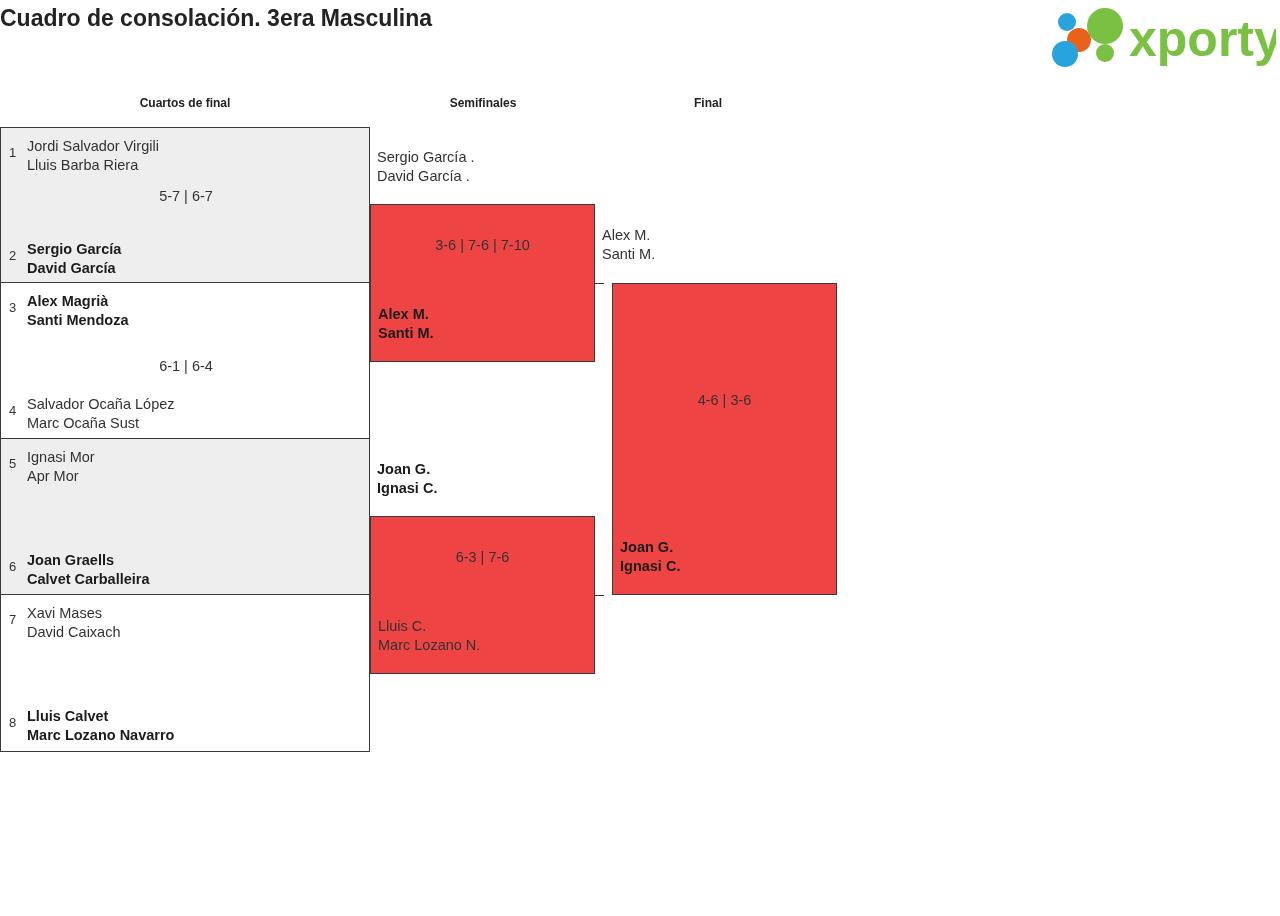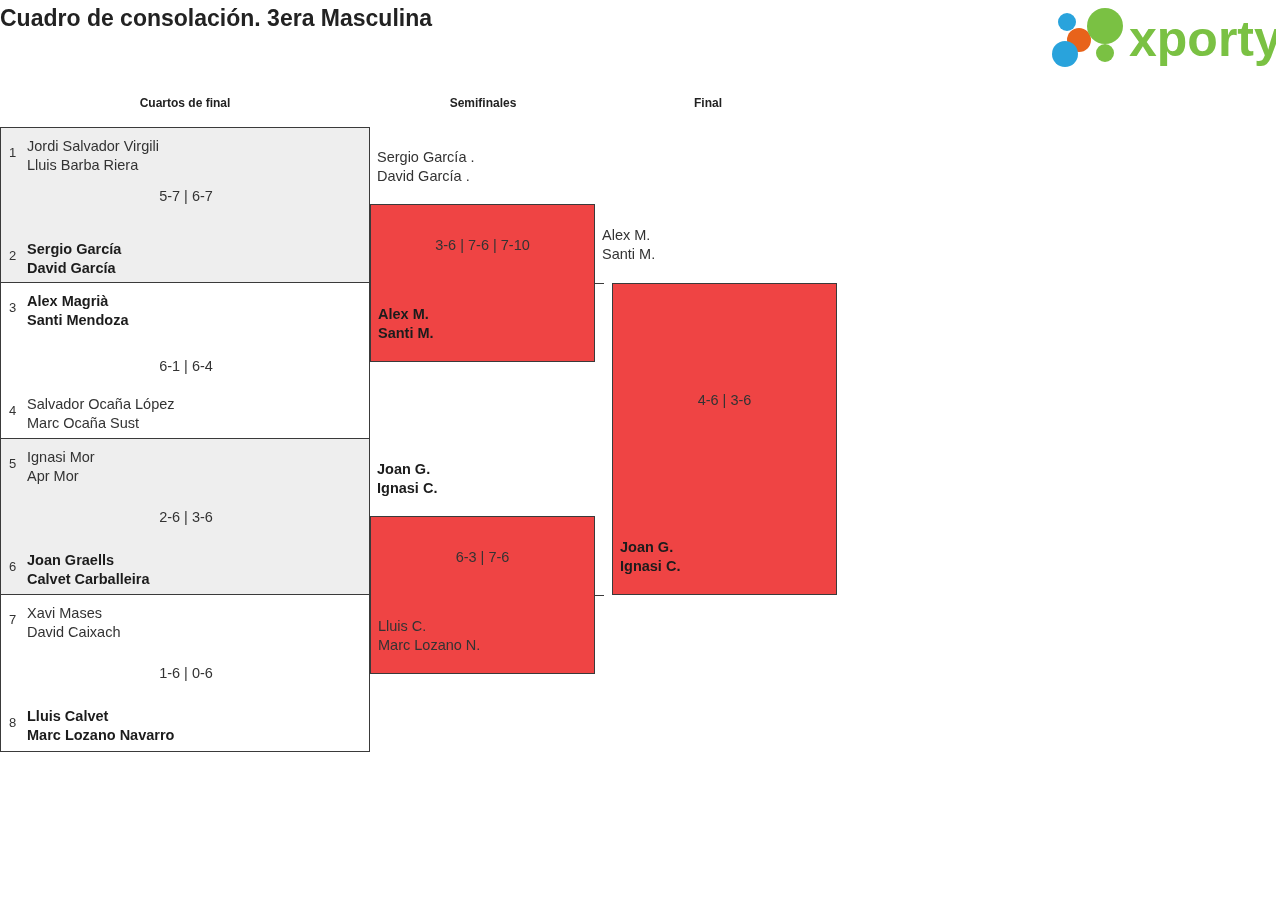--- a/index.html
+++ b/index.html
@@ -174,39 +174,37 @@
 </div>
 
 <div class="match-box qf-box shaded" style="top:439px;height:156px;">
   <div class="team" style="left:8px; top:9px;">
     <span class="seed">5</span>
     <span class="names">
       <span class="player">Ignasi Mor</span><br>
       <span class="player">Apr Mor</span>
     </span>
   </div>
-  <div class="score" style="left:0px; top:70px; width:370px;">2-6 | 3-6</div>
   <div class="team winner" style="left:8px; top:112px;">
     <span class="seed">6</span>
     <span class="names">
       <span class="player">Joan Graells</span><br>
       <span class="player">Calvet Carballeira</span>
     </span>
   </div>
 </div>
 
 <div class="match-box qf-box plain" style="top:595px;height:157px;">
   <div class="team" style="left:8px; top:9px;">
     <span class="seed">7</span>
     <span class="names">
       <span class="player">Xavi Mases</span><br>
       <span class="player">David Caixach</span>
     </span>
   </div>
-  <div class="score" style="left:0px; top:70px; width:370px;">1-6 | 0-6</div>
   <div class="team winner" style="left:8px; top:112px;">
     <span class="seed">8</span>
     <span class="names">
       <span class="player">Lluis Calvet</span><br>
       <span class="player">Marc Lozano Navarro</span>
     </span>
   </div>
 </div>
 
 <div class="team" style="left:377px; top:148px;">

